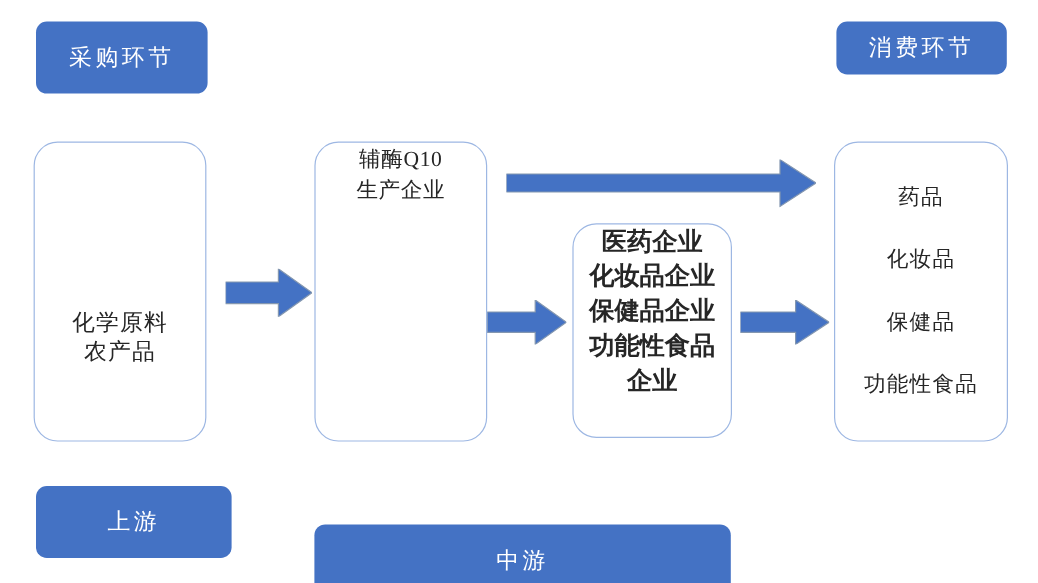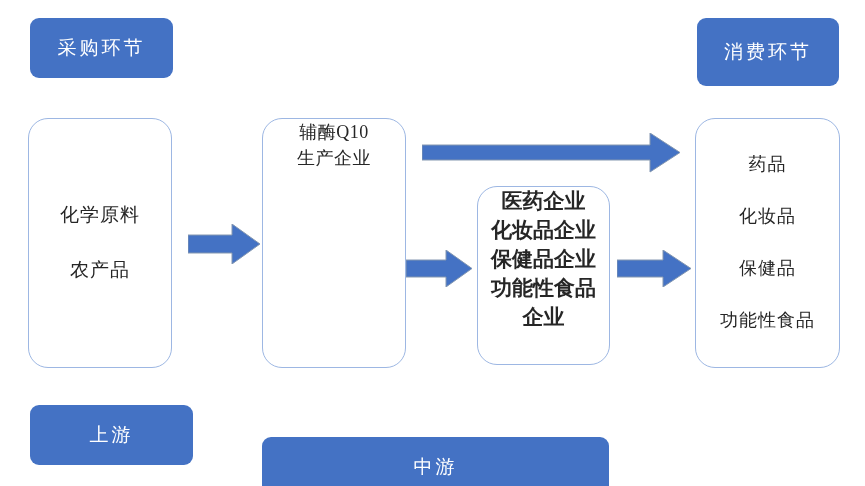--- a/index.html
+++ b/index.html
@@ -29,43 +29,43 @@
     justify-content: center;
     color: #ffffff;
     font-family: Liberation Sans, sans-serif;
     font-size: 19px;
     letter-spacing: 3px;
     box-sizing: border-box;
   }
 
   .bar-top-left    { left: 30px;  top: 18px;  width: 143px; height: 60px; }
   .bar-top-mid     { left: 262px; top: 18px;  width: 347px; height: 60px; }
-  .bar-top-right   { left: 697px; top: 18px;  width: 142px; height: 68px; }
+  .bar-top-right   { left: 697px; top: 18px;  width: 142px; height: 44px; }
   .bar-bottom-left { left: 30px;  top: 405px; width: 163px; height: 60px; }
   .bar-bottom-mid  { left: 262px; top: 405px; width: 347px; height: 60px; margin-top: 32px; }
   .bar-bottom-right{ left: 697px; top: 405px; width: 142px; height: 60px; }
 
   
   .content-box {
     position: absolute;
     background: #ffffff;
     border: 1.3px solid #9DB7E3;
     border-radius: 20px;
     box-sizing: border-box;
     display: flex;
     flex-direction: column;
     align-items: center;
     justify-content: flex-start;
     color: #262626;
   }
 
   .box-upstream {
     left: 28px;  top: 118px; width: 144px; height: 250px;
-    justify-content: space-between;
-    padding: 84px 0;
+    justify-content: flex-end;
+    padding: 60px 0;
   }
   .box-upstream .line {
     font-size: 19px;
     letter-spacing: 1px;
     line-height: 1.3;
   }
 
   .box-producer {
     left: 262px; top: 118px; width: 144px; height: 250px;
   }

